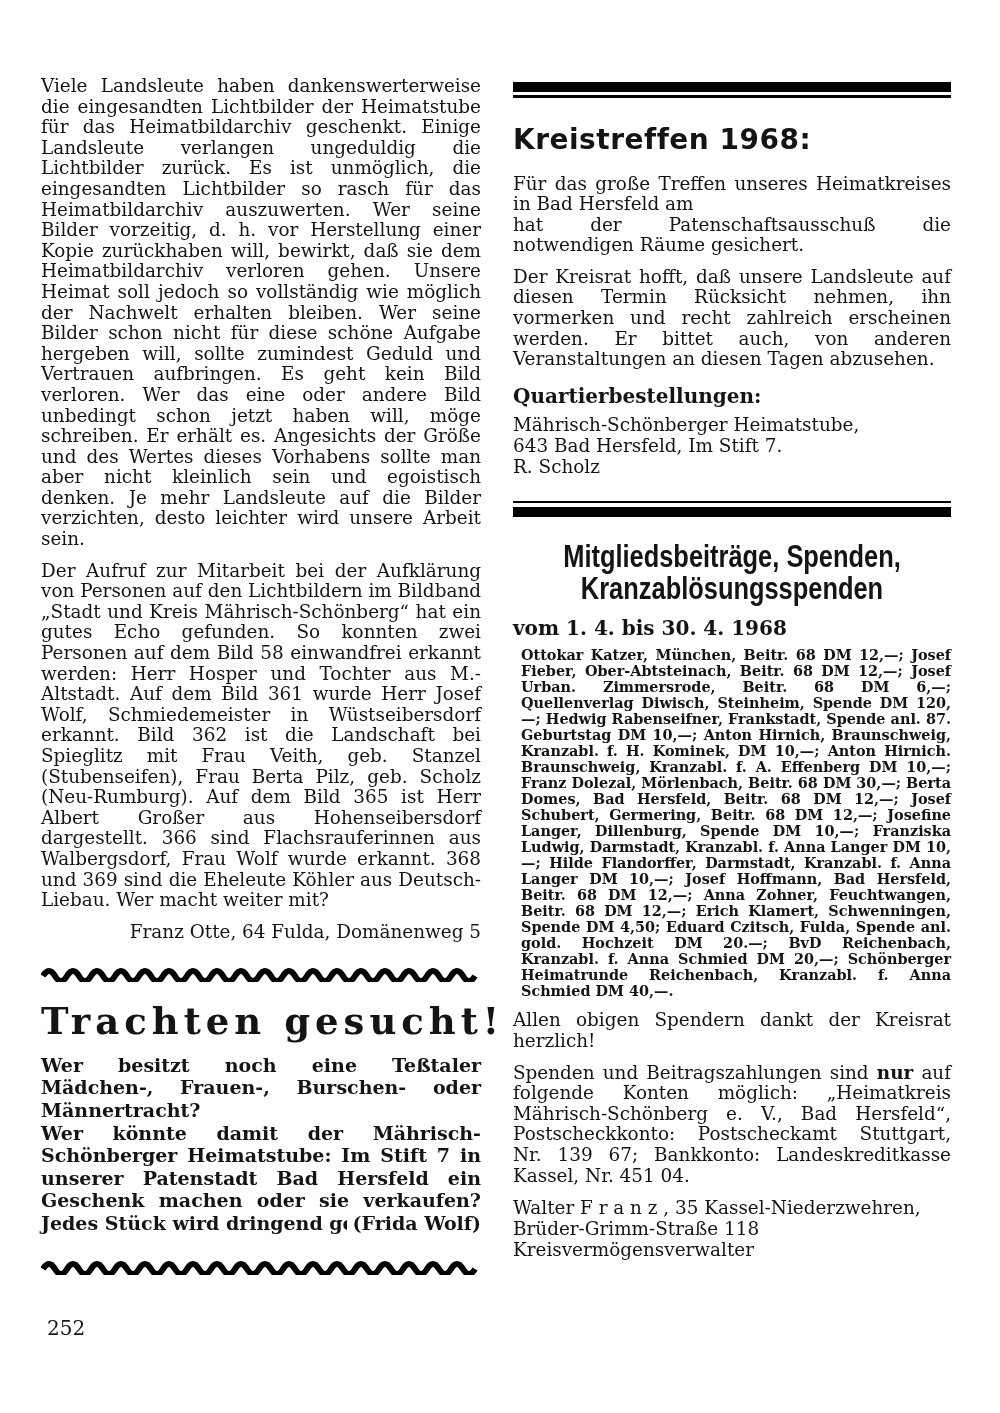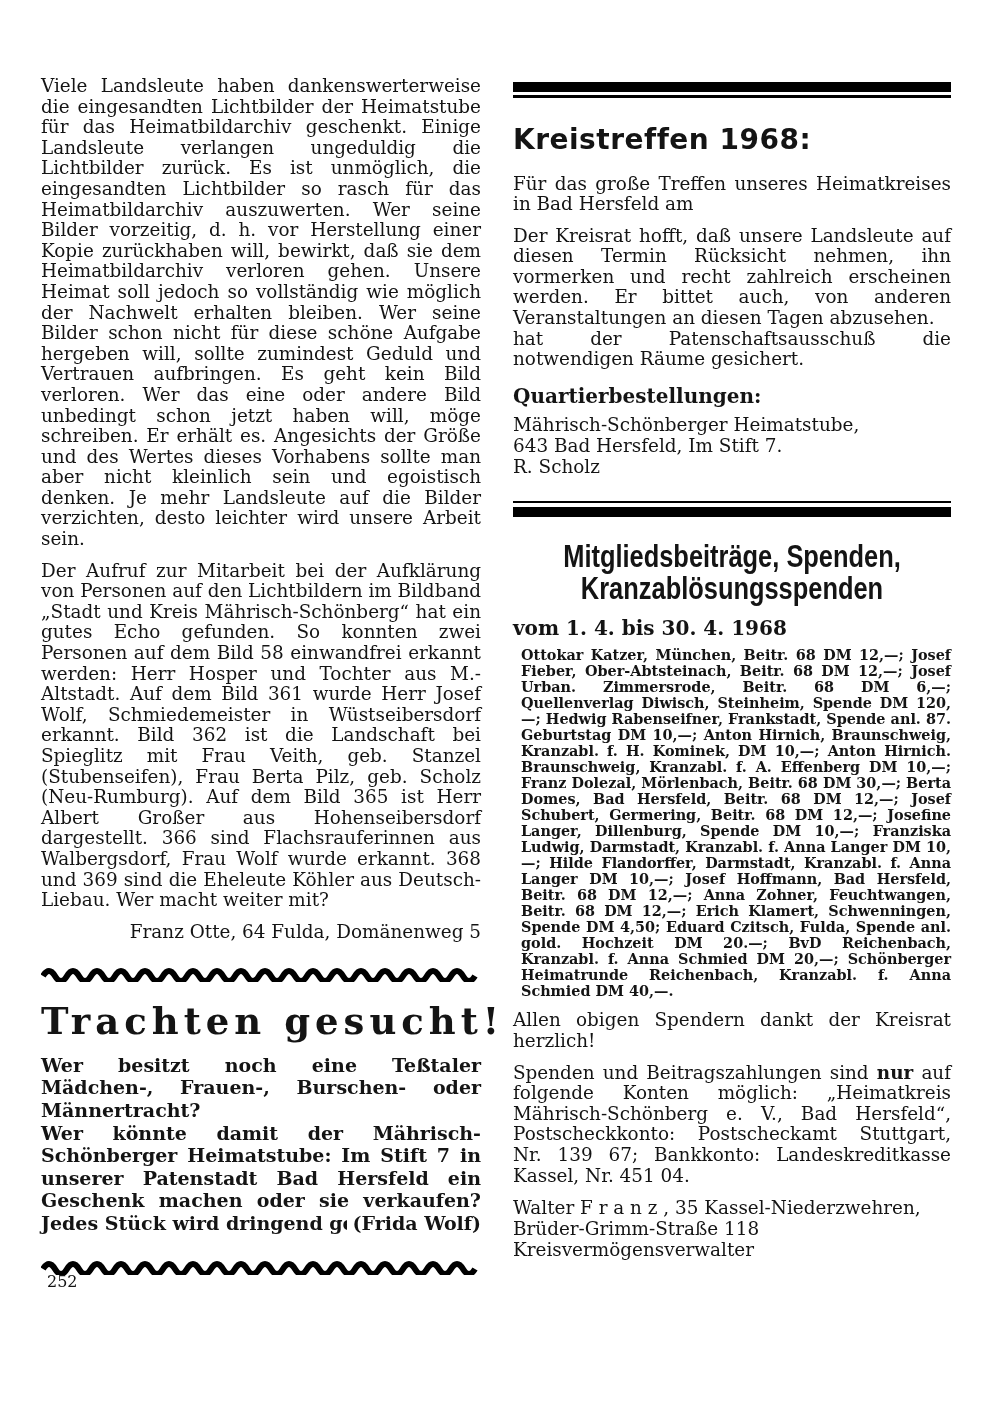--- a/index.html
+++ b/index.html
@@ -39,22 +39,22 @@
     text-align:justify;margin:0;
   }
   .rel{position:relative;}
   .credit{
     position:absolute;right:0;bottom:0;
     font-weight:bold;font-size:19px;
     background:#fff;padding-left:6px;
   }
 
   .page-number{
-    position:absolute;left:47px;top:1272px;
-    font-size:16px;
+    position:absolute;left:47px;top:1316px;
+    font-size:20px;
   }
 
   
   .bar-thick{height:10px;background:#000;}
   .bar-thin{height:2.5px;background:#000;margin-top:3px;}
   .rule-group-bottom .bar-thin{margin-top:0;}
   .rule-group-bottom .bar-thick{margin-top:4px;}
   .rule-group-bottom{margin-top:24px;}
 
   .kreis-title{
@@ -130,22 +130,22 @@
     <div>
       <div class="bar-thick"></div>
       <div class="bar-thin"></div>
     </div>
 
     <h1 class="kreis-title">Kreistreffen 1968:</h1>
 
     <p class="body-text">Für das große Treffen unseres Heimatkreises in Bad Hersfeld am</p>
 
 
+    <p class="body-text">hat der Patenschaftsausschuß die notwendigen Räume gesichert.</p>
     <p class="body-text mt">Der Kreisrat hofft, daß unsere Landsleute auf diesen Termin Rücksicht nehmen, ihn vormerken und recht zahlreich erscheinen werden. Er bittet auch, von anderen Veranstaltungen an diesen Tagen abzusehen.</p>
-    <p class="body-text">hat der Patenschaftsausschuß die notwendigen Räume gesichert.</p>
 
     <h3 class="quartier-heading">Quartierbestellungen:</h3>
     <div class="plain-line">Mährisch-Schönberger  Heimatstube,</div>
     <div class="line-pair">
       <span>643 Bad Hersfeld, Im Stift 7.</span>
       <span>R. Scholz</span>
     </div>
 
     <div class="rule-group-bottom">
       <div class="bar-thin"></div>

